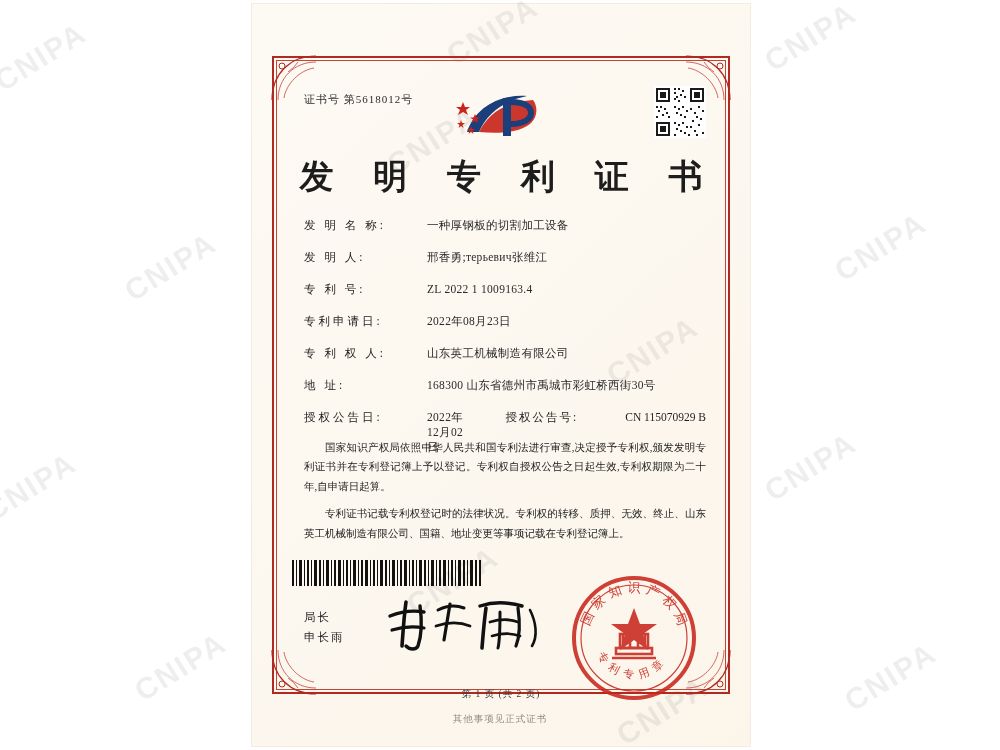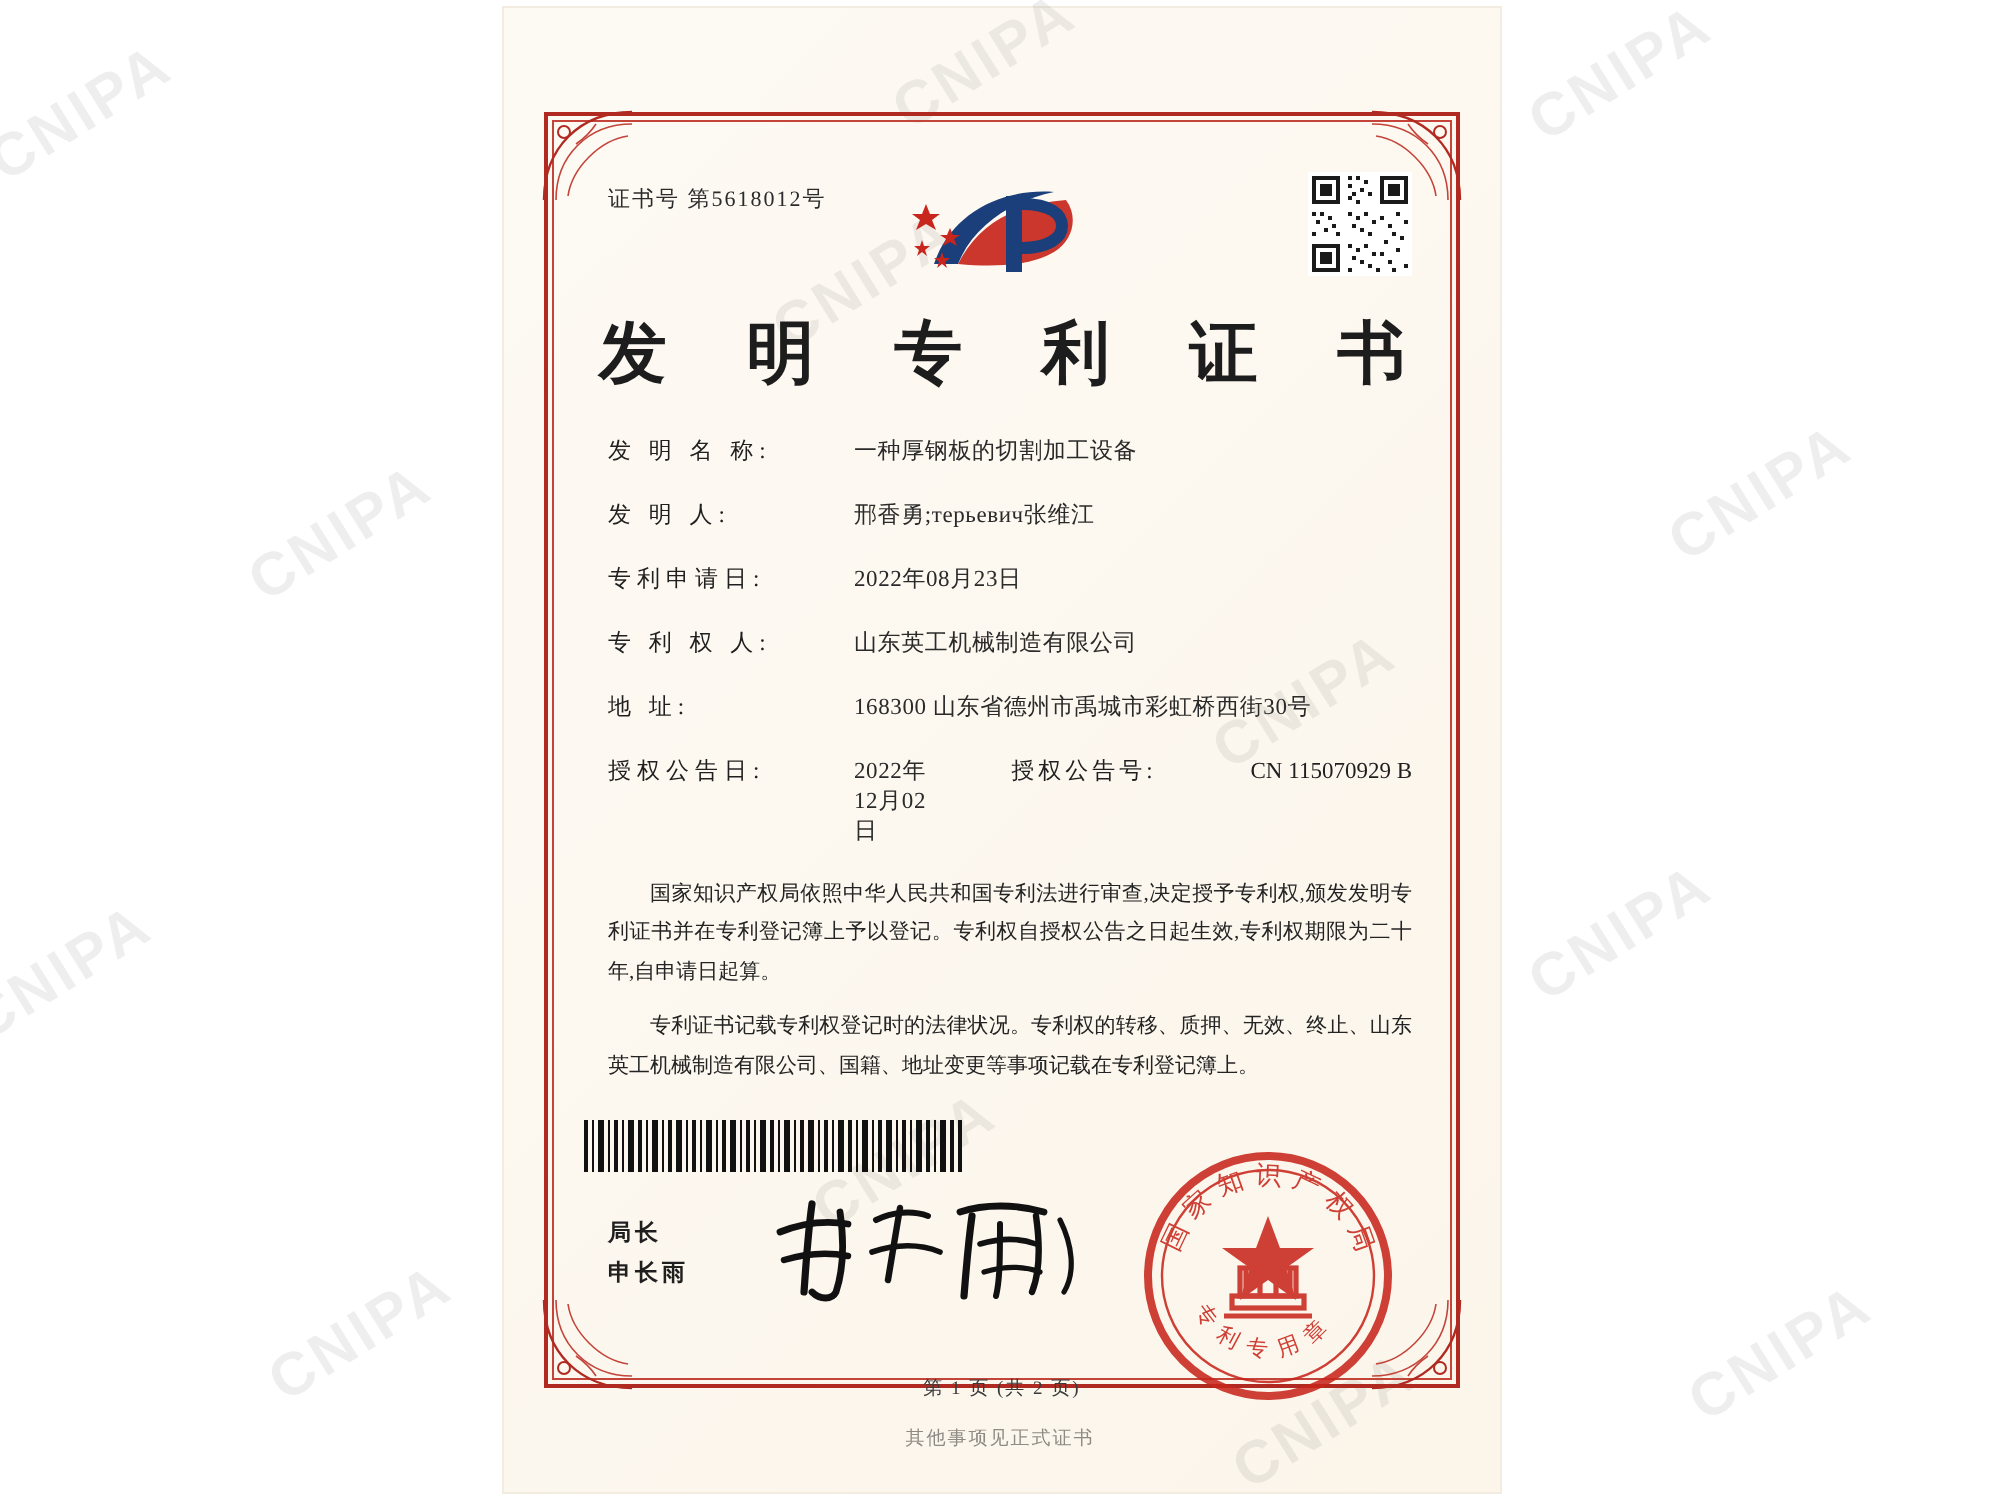--- a/index.html
+++ b/index.html
@@ -181,21 +181,20 @@
 
   
   .sig-labels {
     position: absolute;
     left: 52px;
     top: 604px;
     font-size: 11.5px;
     line-height: 1.7;
     color: #1f1f1f;
     letter-spacing: 2px;
-    font-weight: bold;
   }
   .signature {
     position: absolute;
     left: 128px;
     top: 592px;
     width: 170px;
     height: 56px;
   }
 
   
@@ -378,20 +377,24 @@
     <div class="fields">
       <div class="row">
         <span class="label">发 明 名 称:</span>
         <span class="value">一种厚钢板的切割加工设备</span>
       </div>
       <div class="row">
         <span class="label">发 明 人:</span>
         <span class="value">邢香勇;терьевич张维江</span>
       </div>
       <div class="row">
+        <span class="label">专 利 号:</span>
+        <span class="value">ZL 2022 1 1009163.4</span>
+      </div>
+      <div class="row">
         <span class="label">专利申请日:</span>
         <span class="value">2022年08月23日</span>
       </div>
       <div class="row">
         <span class="label">专 利 权 人:</span>
         <span class="value">山东英工机械制造有限公司</span>
       </div>
       <div class="row">
         <span class="label">地 址:</span>
         <span class="value">168300 山东省德州市禹城市彩虹桥西街30号</span>

